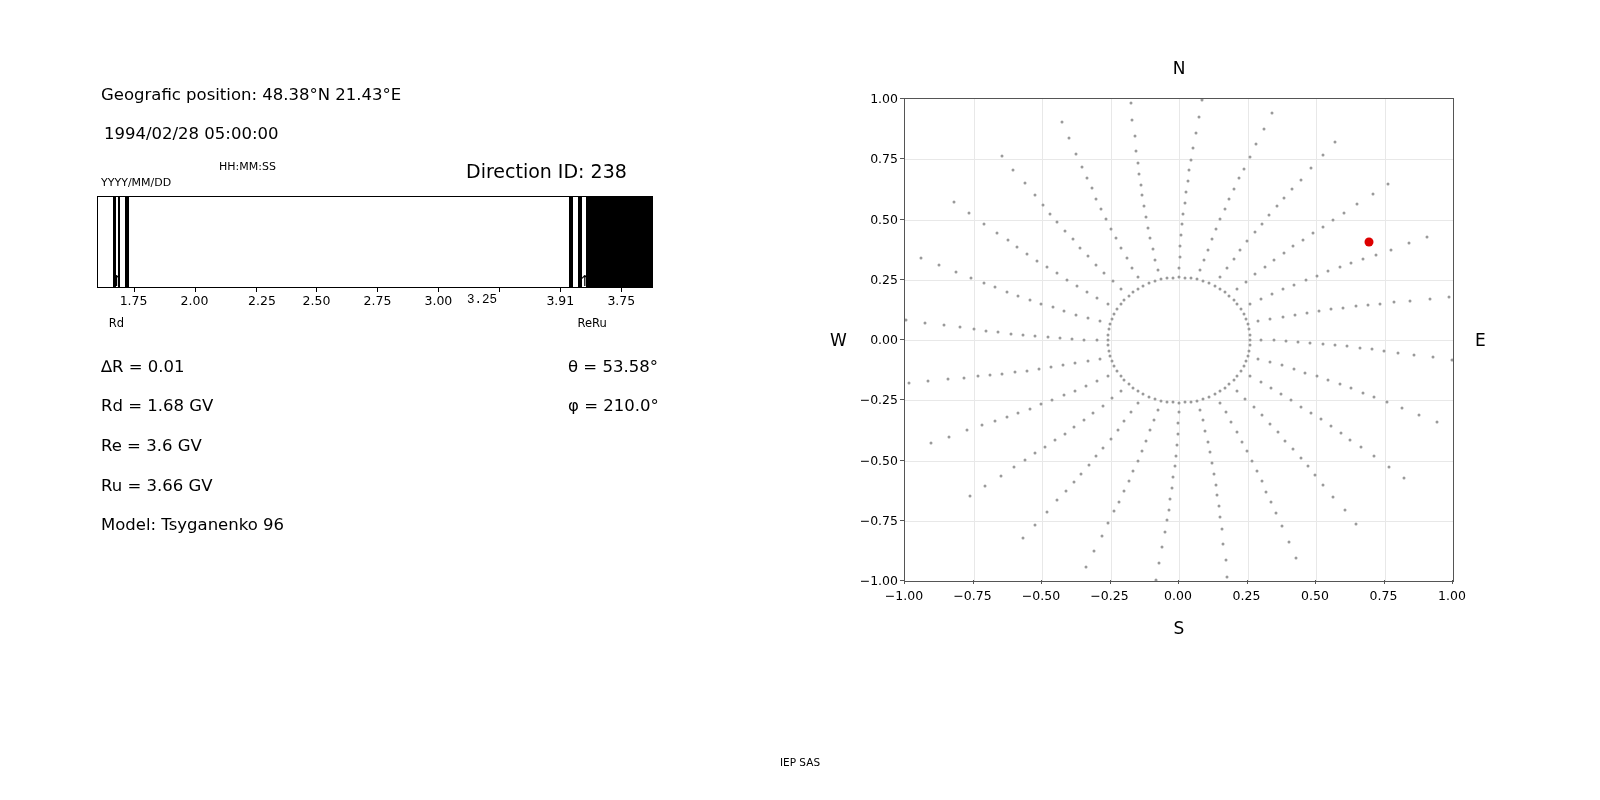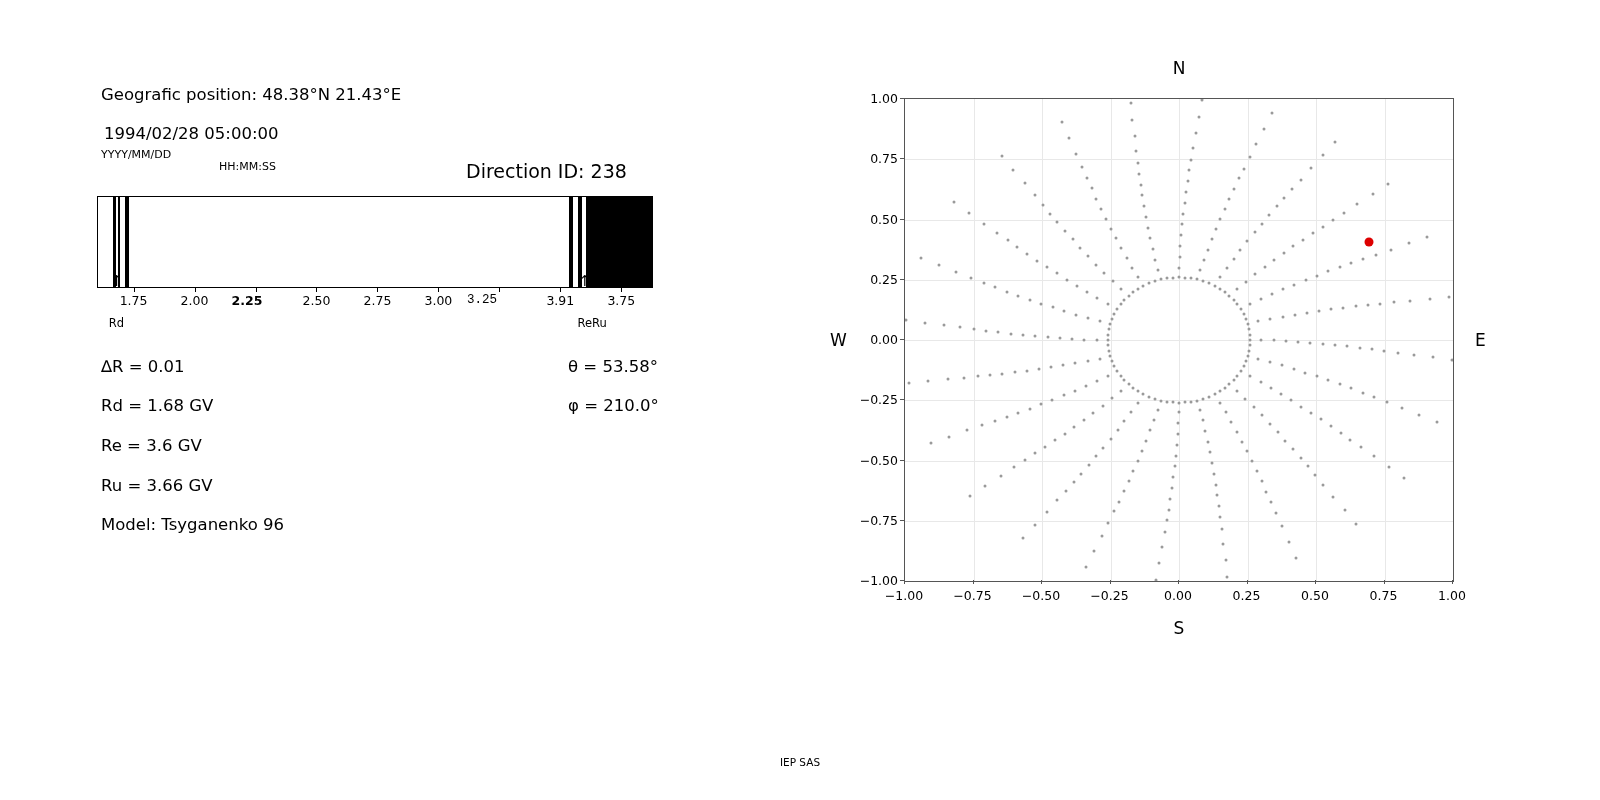--- a/index.html
+++ b/index.html
@@ -29,21 +29,21 @@
     height: 660px;
   }
   .meta-line {
     position: absolute;
     font-size: 16.5px;
     white-space: nowrap;
     color: #000;
   }
   #geo-position { left: 101px; top: 85px; }
   #datetime     { left: 104px; top: 124px; }
-  #fmt-date     { left: 101px; top: 148px; font-size: 11px; }
+  #fmt-date     { left: 101px; top: 176px; font-size: 11px; }
   #fmt-time     { left: 219px; top: 160px; font-size: 11px; }
   #direction-id { left: 466px; top: 160px; font-size: 19px; }
 
   
   .spectrum-wrap {
     position: absolute;
     left: 97px;
     top: 196px;
     width: 556px;
     height: 92px;
@@ -229,21 +229,21 @@
           <div class="band" style="left: 487.719px; width: 68.2807px; background: rgb(0, 0, 0);"></div>
         </div>
     </div>
 
     <div class="spectrum-axis" id="spectrum-axis">
         <div class="tick" style="left: 36.5789px;"></div>
         <div class="tick-label" style="left: 36.5789px;">1.75</div>
         <div class="tick" style="left: 97.5439px;"></div>
         <div class="tick-label" style="left: 97.5439px;">2.00</div>
         <div class="tick" style="left: 158.509px;"></div>
-        <div class="tick-label" style="left: 150px; font-weight: bold;">2.25</div>
+        <div class="tick-label" style="left: 165px;">2.25</div>
         <div class="tick" style="left: 219.474px;"></div>
         <div class="tick-label" style="left: 219.474px;">2.50</div>
         <div class="tick" style="left: 280.439px;"></div>
         <div class="tick-label" style="left: 280.439px;">2.75</div>
         <div class="tick" style="left: 341.404px;"></div>
         <div class="tick-label" style="left: 341.404px;">3.00</div>
         <div class="tick" style="left: 402.368px;"></div>
         <div class="tick-label" style="left: 385px; font-family: Liberation Mono, monospace;">3.25</div>
         <div class="tick" style="left: 463.333px;"></div>
         <div class="tick-label" style="left: 463.333px;">3.91</div>

